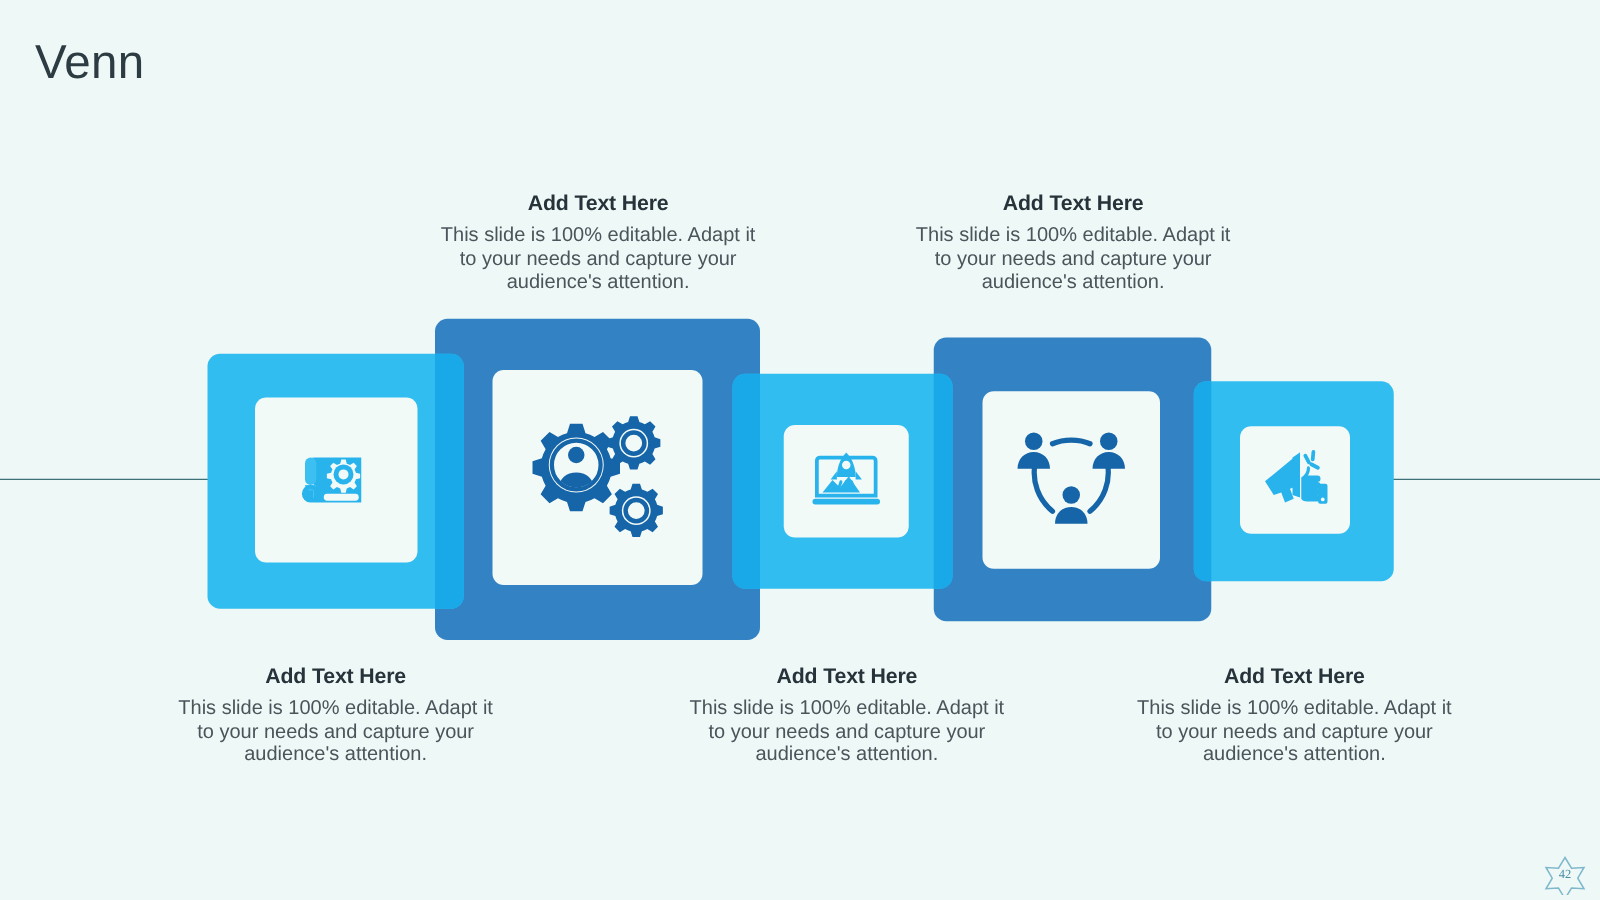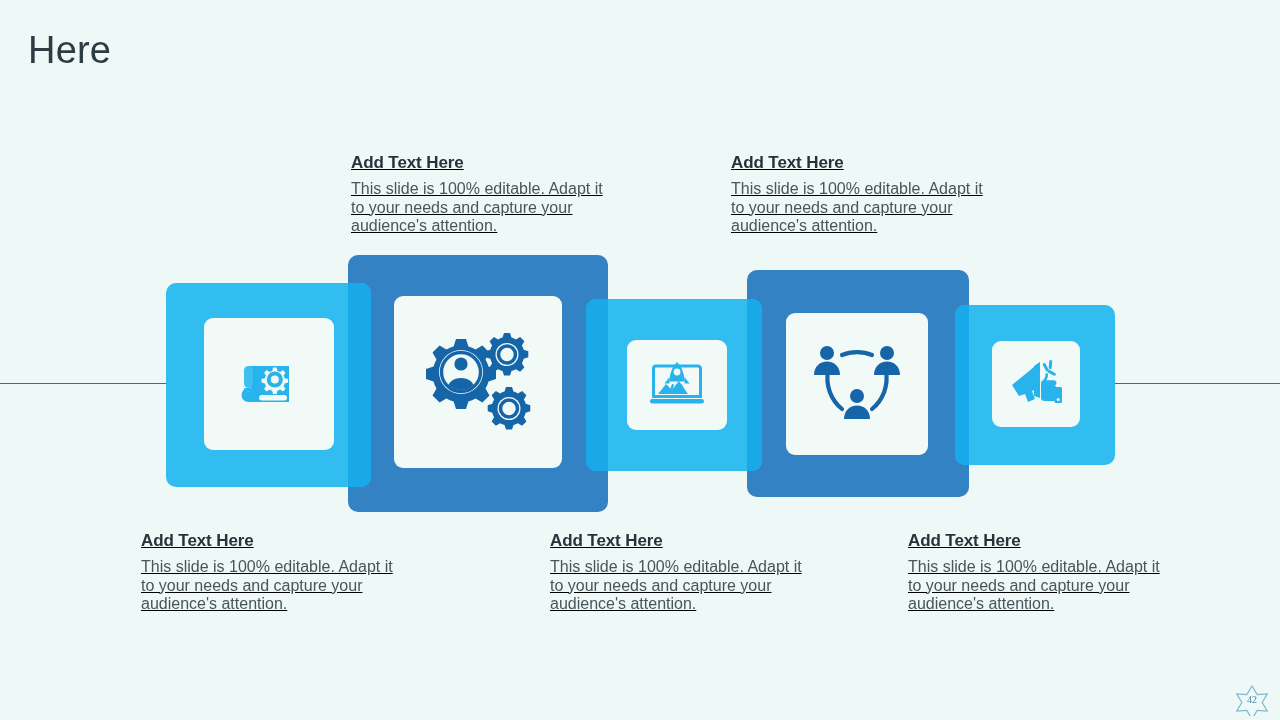--- a/index.html
+++ b/index.html
@@ -74,22 +74,22 @@
     border-radius: 9px;
     display: flex;
     align-items: center;
     justify-content: center;
   }
   .icon-card svg { display: block; }
 
   
   .caption {
     position: absolute;
+    text-align: center;
     z-index: 3;
-    text-decoration: underline;
   }
   .caption-title {
     font-size: 17px;
     font-weight: bold;
     color: #26333a;
     line-height: 22px;
     margin: 0 0 6px 0;
     letter-spacing: -0.1px;
   }
   .caption-body {
@@ -117,21 +117,21 @@
     align-items: center;
     justify-content: center;
     font-size: 10px;
     color: #4b8fa8;
     font-family: Liberation Serif, serif;
   }
 </style>
 </head>
 <body>
 
-<div id="slide-title">Here</div>
+<div id="slide-title">Venn</div>
 
 <div id="center-rule"></div>
 
 <div id="venn-stage">
 
   <div class="venn-square dark" style="left:348px; top:255px; width:260px; height:257px;"></div>
 
   <div class="venn-square dark" style="left:747px; top:270px; width:222px; height:227px;"></div>
 
   <div class="venn-square light" style="left:955px; top:305px; width:160px; height:160px;"></div>

